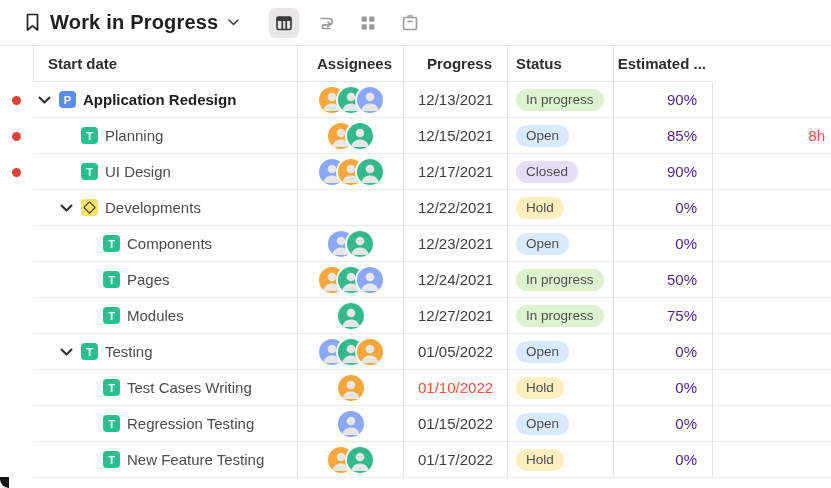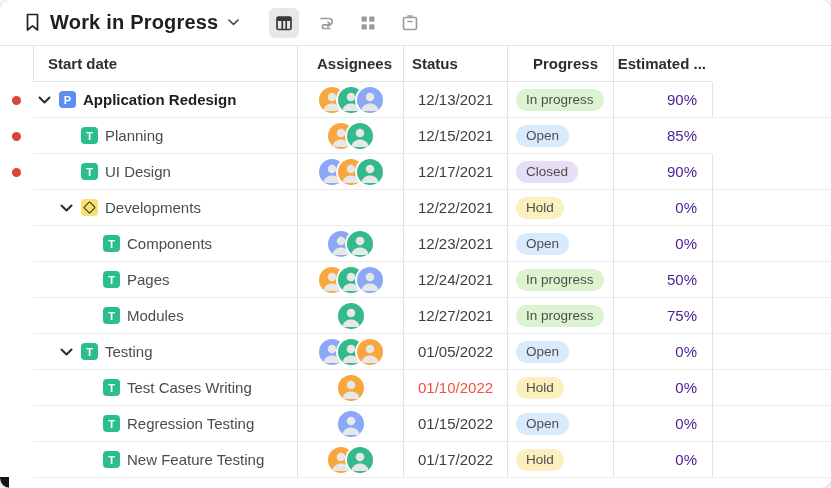--- a/index.html
+++ b/index.html
@@ -1,16 +1,16 @@
 <!DOCTYPE html>
 <html><head>
 <meta charset="utf-8">
 <style>
   html,body{margin:0;padding:0;background:#faf8f7;font-family:"Liberation Sans","DejaVu Sans",sans-serif;}
-  .card{position:relative;width:831px;height:488px;background:#fff;border-radius:10px;
+  .card{position:relative;width:831px;height:488px;background:#fff;border-radius:0;
         box-shadow:0 0 0 1px rgba(0,0,0,.05),0 2px 8px rgba(0,0,0,.08);overflow:hidden;}
   
   .titlebar{height:46px;display:flex;align-items:center;padding-left:25px;border-bottom:1px solid #e6e4e2;box-sizing:border-box;}
   .titlebar h1{font-size:20px;font-weight:700;color:#1f1f1f;margin:0 0 0 10px;letter-spacing:.2px;}
   .title-chev{margin-left:10px;display:flex;align-items:center;}
   .toolbar{display:flex;align-items:center;gap:12px;margin-left:30px;}
   .tool-btn{width:30px;height:30px;border:none;background:transparent;border-radius:6px;
             display:flex;align-items:center;justify-content:center;cursor:pointer;padding:0;}
   .tool-btn.active{background:#e9e7e5;}
   
@@ -92,22 +92,22 @@
           <line x1="8" y1="8.5" x2="12" y2="8.5" stroke="currentColor" stroke-width="1.7" stroke-linecap="round"></line>
         </svg>
       </button>
     </div>
   </div>
 
   <div class="thead">
     <div class="cell gutter"></div>
     <div class="cell col-start">Start date</div>
     <div class="cell col-assignees">Assignees</div>
+    <div class="cell col-progress">Progress</div>
     <div class="cell col-status">Status</div>
-    <div class="cell col-progress">Progress</div>
     <div class="cell col-estimated">Estimated ...</div>
   </div>
 
   <div id="table-body">
   <div class="row bold">
     <div class="cell gutter">
       <span class="dot" style="background: rgb(221, 68, 56); visibility: visible;"></span>
     </div>
     <div class="cell name-cell" style="padding-left: 5px;">
       <span class="chev" style="visibility: visible;">
@@ -181,20 +181,23 @@
         </div>
     <div class="cell col-start">
           <span>12/15/2021</span>
         </div>
     <div class="cell col-status">
           <span class="pill" style="background: rgb(216, 234, 252);">Open</span>
         </div>
     <div class="cell col-progress">
           <span>85%</span>
         </div>
+    <div class="cell col-estimated">
+          <span class="red">8h</span>
+        </div>
   </div>
 
   <div class="row">
     <div class="cell gutter">
       <span class="dot" style="background: rgb(221, 68, 56); visibility: visible;"></span>
     </div>
     <div class="cell name-cell" style="padding-left: 27px;">
       <span class="chev" style="visibility: hidden;">
         <svg width="13" height="8" viewBox="0 0 13 8">
               <polyline points="1.5,1.5 6.5,6.5 11.5,1.5" fill="none" stroke="#2b2b2b" stroke-width="2" stroke-linecap="round" stroke-linejoin="round"></polyline>

